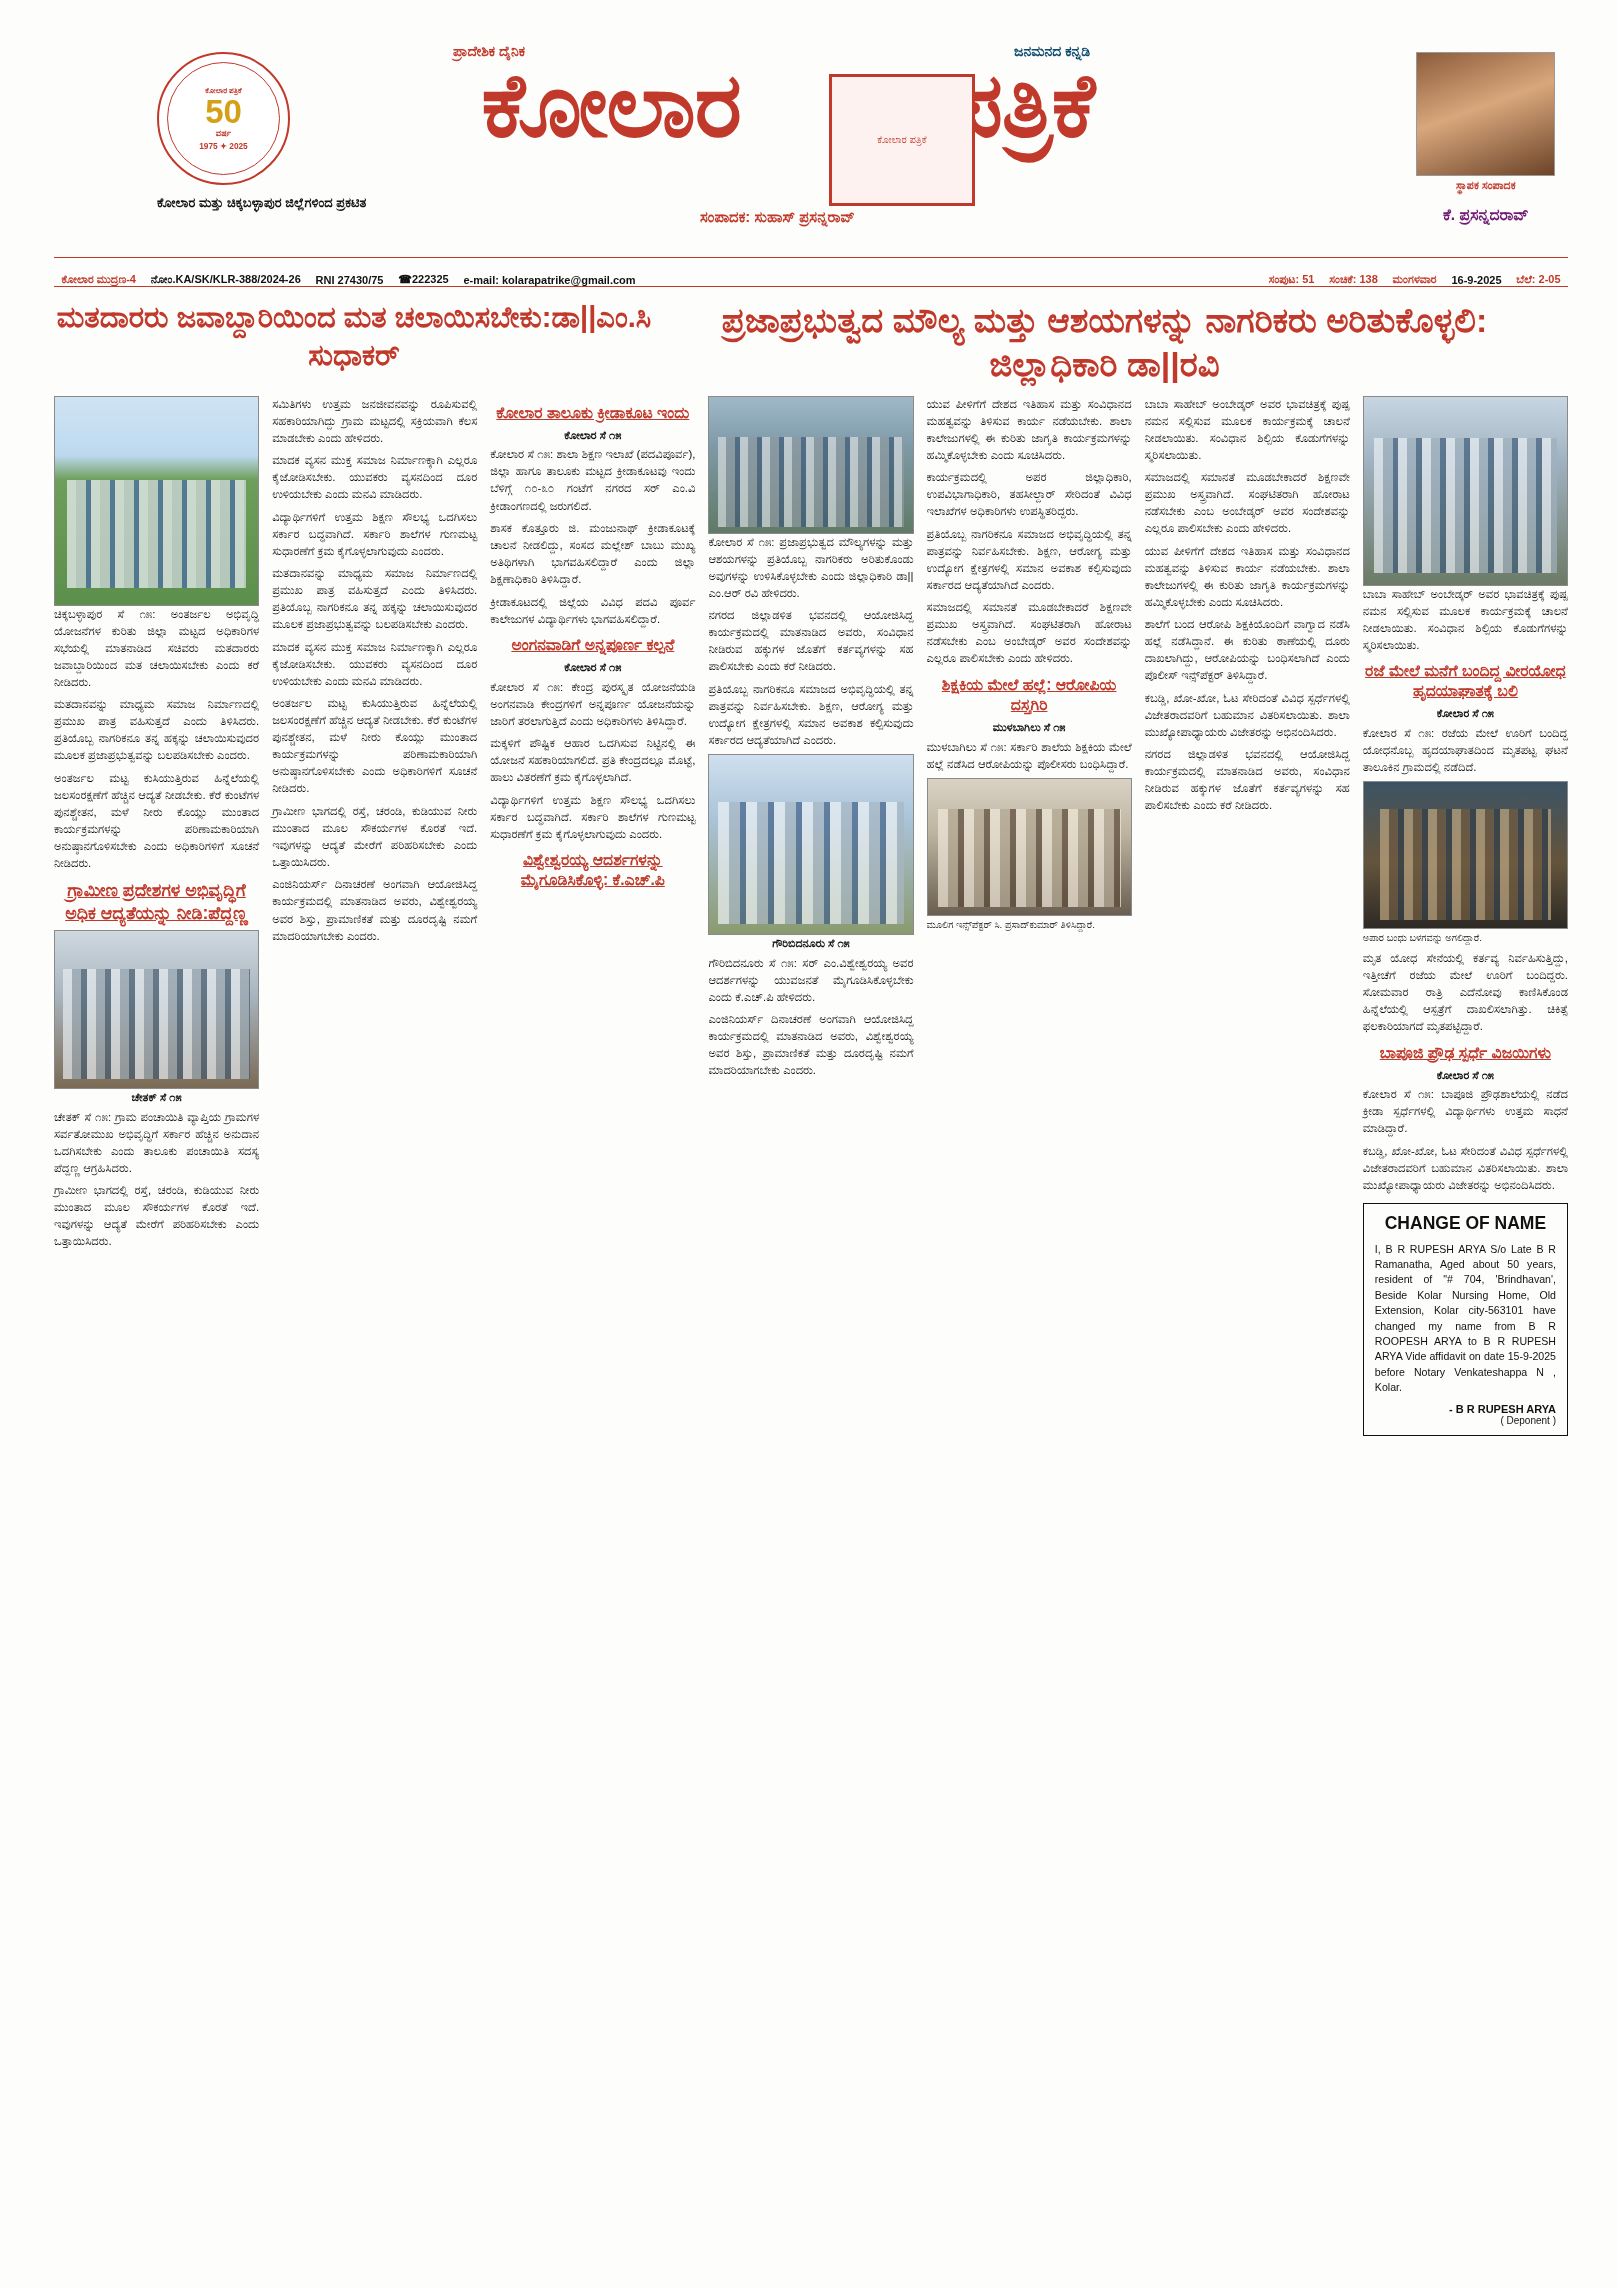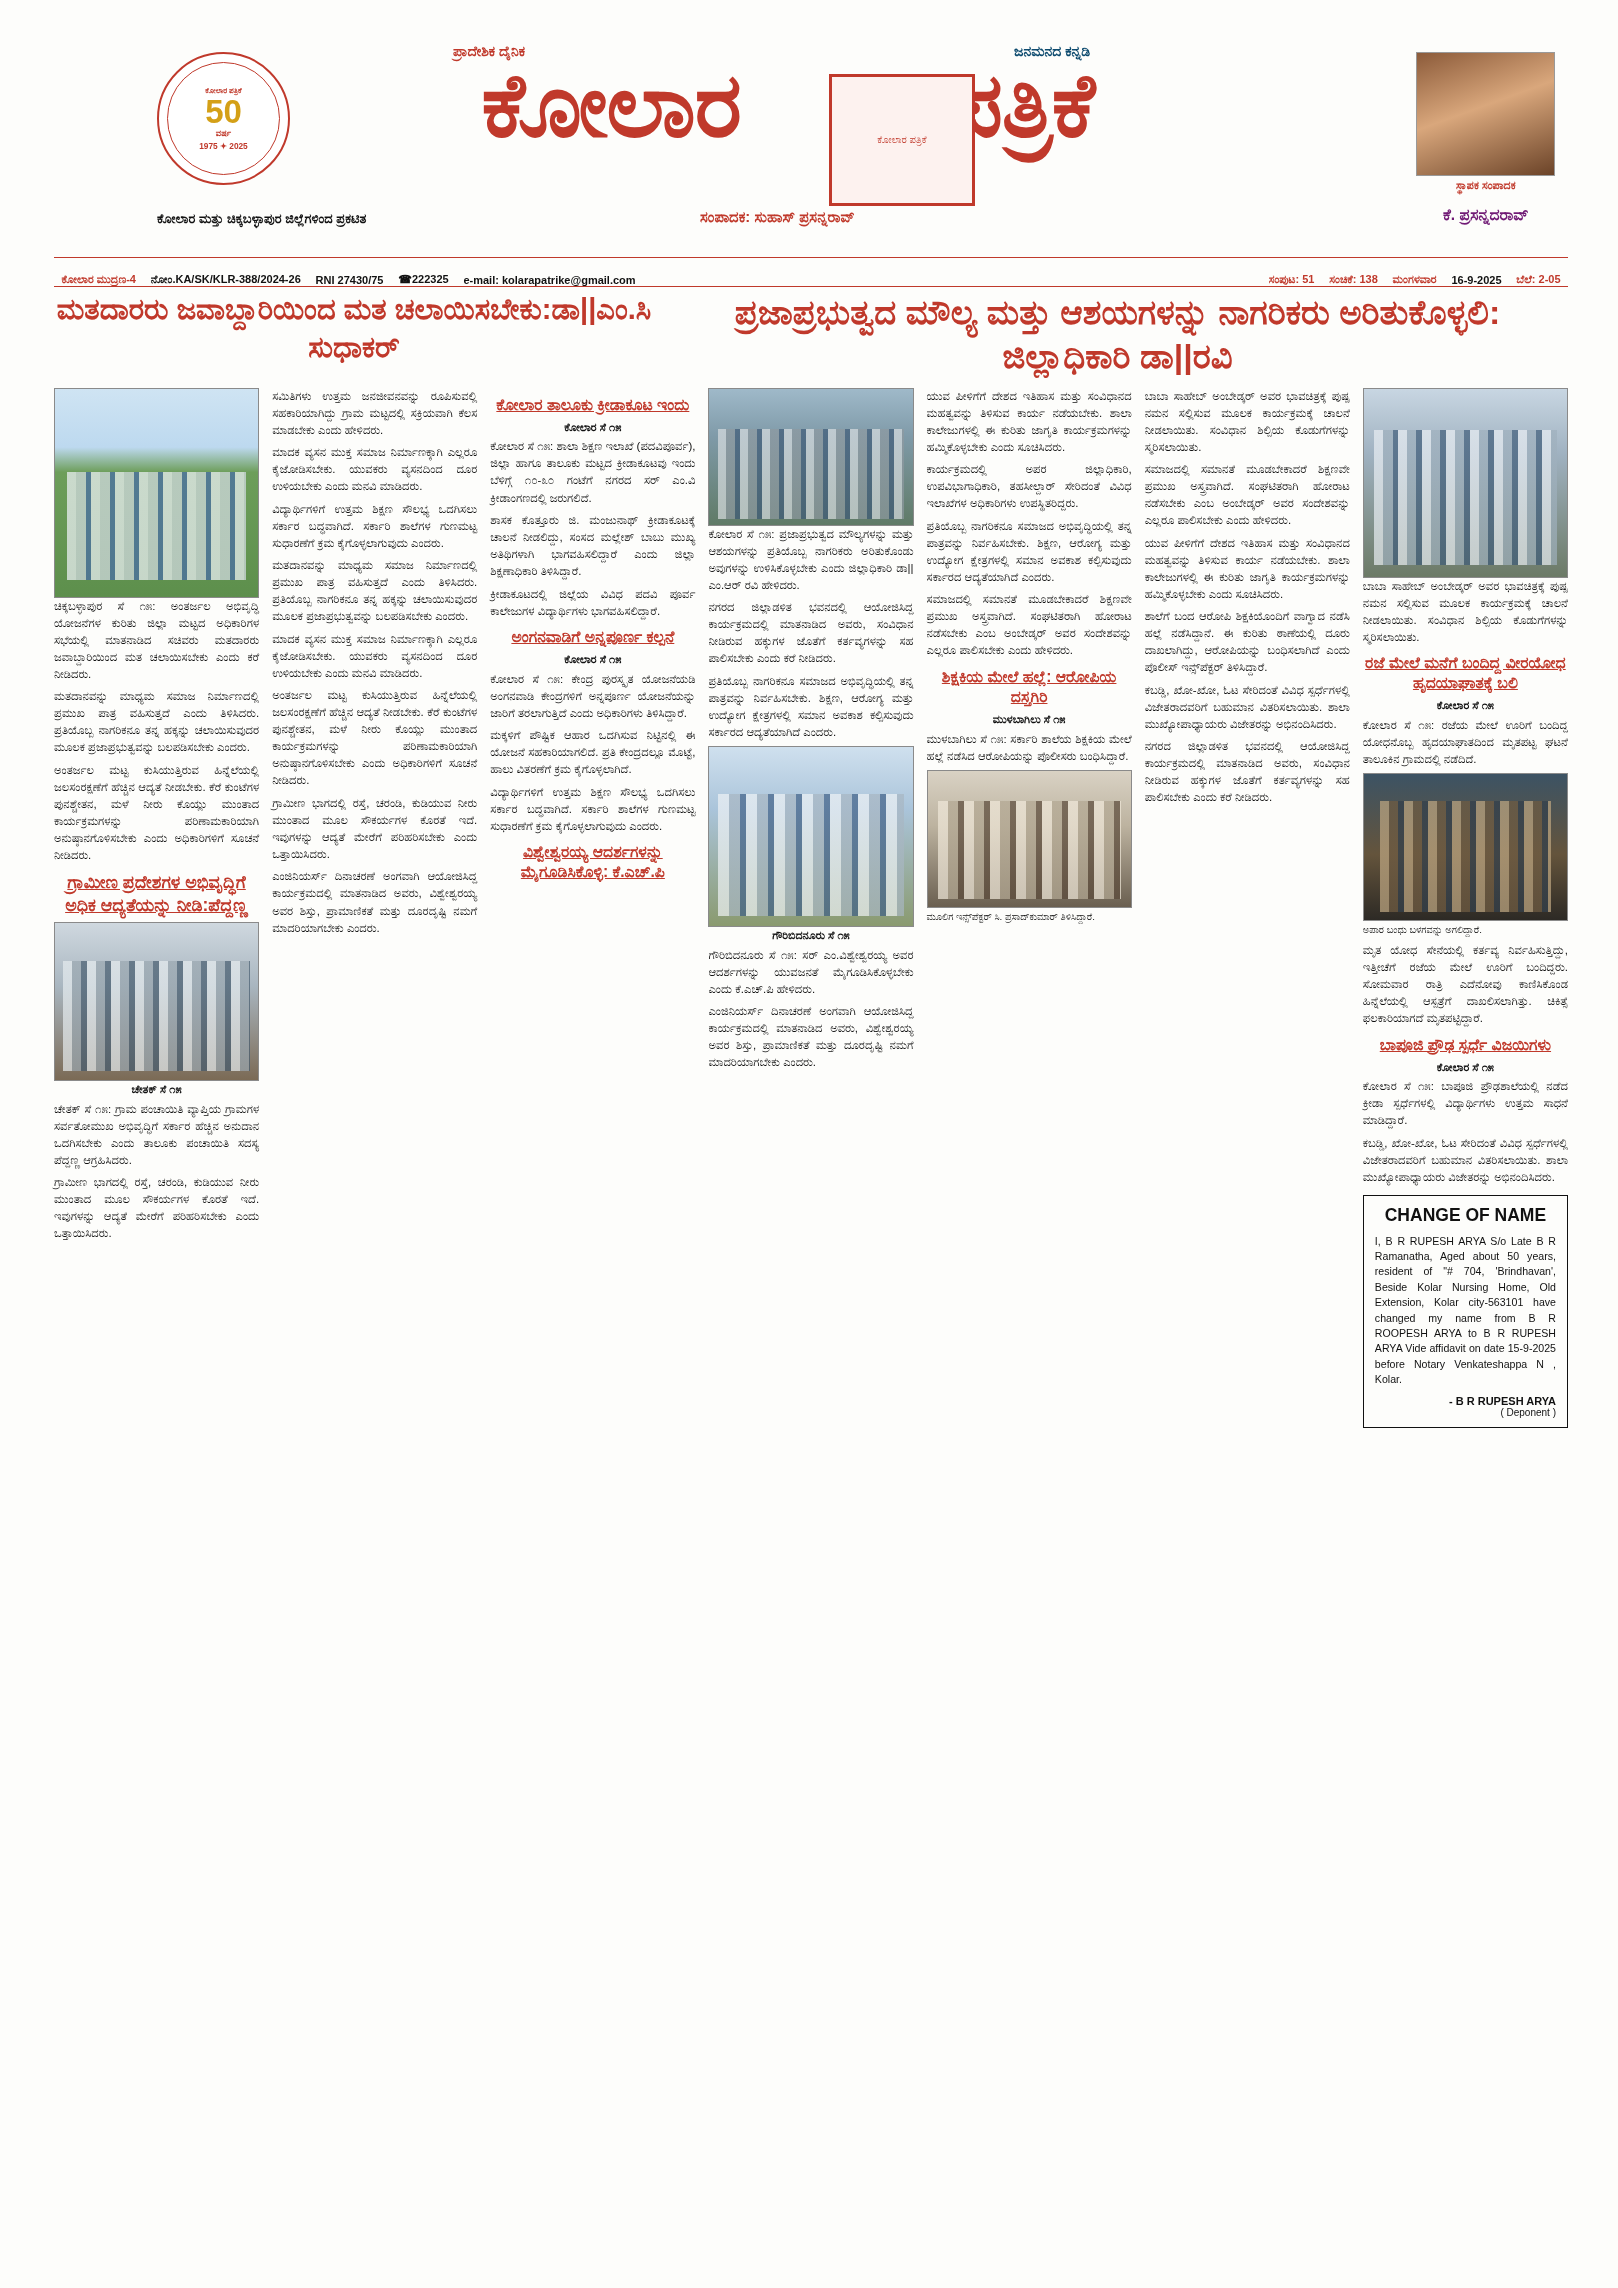--- a/index.html
+++ b/index.html
@@ -31,31 +31,31 @@
     letter-spacing:-0.9px;}
   .title-emblem{position:absolute;left:775px;top:48px;width:140px;height:126px;border:3.7px solid #c0392b;
     background:#fdf2ef;display:flex;align-items:center;justify-content:center;}
   .title-emblem .t{font-size:10px;color:#c0392b;text-align:center;line-height:1.2;}
 
   .editor-photo{position:absolute;right:13px;top:26px;width:137px;height:122px;
     background:linear-gradient(160deg,#8c5b3a,#d9a77c 45%,#6b4328);border:0.9px solid #999;}
   .editor-cap1{position:absolute;right:3.7px;top:153px;width:157px;text-align:center;font-size:11px;color:#c0392b;font-weight:bold;}
   .editor-cap2{position:absolute;right:3.7px;top:180px;width:157px;text-align:center;font-size:15.7px;color:#701a75;font-weight:bold;}
 
-  .sub-left{position:absolute;left:103px;top:185px;font-size:13px;font-weight:bold;color:#111;}
+  .sub-left{position:absolute;left:103px;top:169px;font-size:13px;font-weight:bold;color:#111;}
   .sub-center{position:absolute;left:646px;top:183px;font-size:14.8px;font-weight:bold;color:#c0392b;}
 
   
   .infobar{position:relative;height:28px;border-top:1.8px solid #c0392b;border-bottom:1.8px solid #c0392b;
     display:flex;align-items:flex-end;font-size:11px;font-weight:bold;}
   .infobar .red{color:#c0392b;}
   .infobar .seg{padding:0 7.4px;white-space:nowrap;}
 
   
-  .hl-row{display:flex;gap:13px;margin-top:3px;}
+  .hl-row{display:flex;gap:0;margin-top:11px;}
   .hl-left{width:600px;}
   .hl-right{width:901px;}
   .hl-left h1{margin:0;font-size:29px;line-height:1.32;color:#c0392b;font-weight:bold;text-align:center;}
   .hl-right h1{margin:0;font-size:34px;line-height:1.3;color:#c0392b;font-weight:bold;text-align:center;}
 
   
   .content{position:relative;margin-top:9.2px;}
   .cols{display:flex;gap:13px;}
   .col{width:242px;}
 

